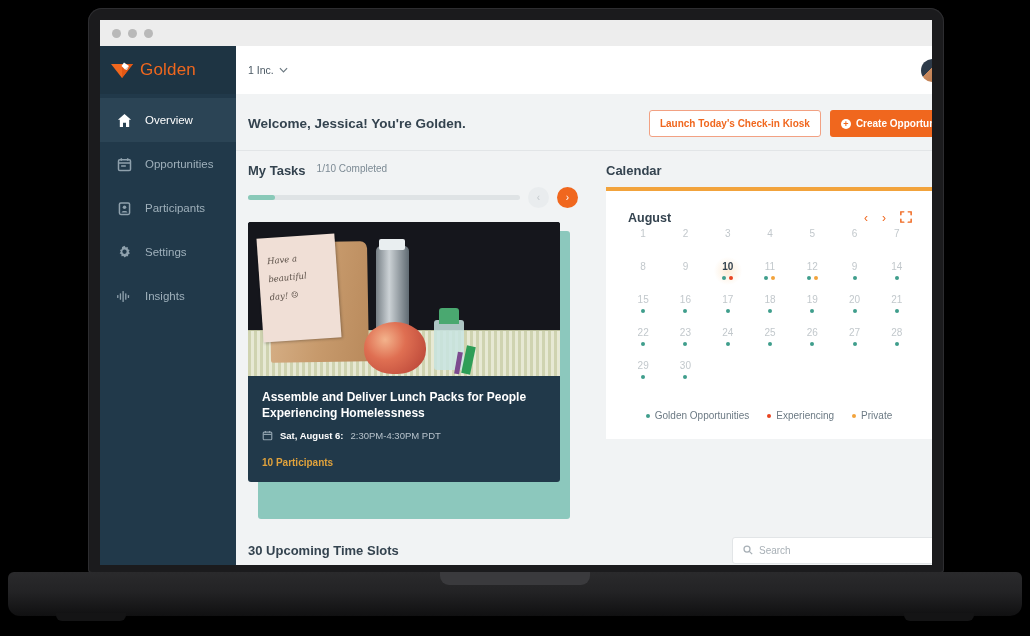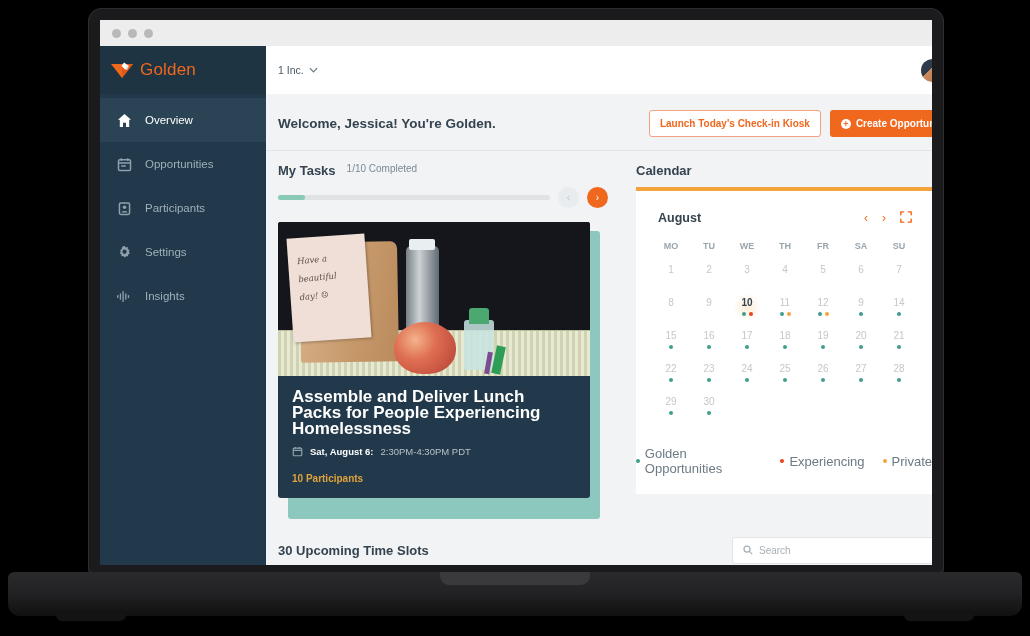--- a/index.html
+++ b/index.html
@@ -44,21 +44,21 @@
   .chrome {
     height: 26px; background: #ededed;
     display: flex; align-items: center; padding-left: 12px; gap: 7px;
   }
   .dot { width: 9px; height: 9px; border-radius: 50%; background: #b9b9b9; }
 
   
   .app { display: flex; height: 519px; }
 
   
-  .sidebar { width: 166px; background: #21394a; flex: none; }
+  .sidebar { width: 136px; background: #21394a; flex: none; }
   .brand {
     height: 48px; display: flex; align-items: center; gap: 7px;
     padding-left: 11px; background: #1e3443;
   }
   .brand-name { color: #f0671e; font-size: 17px; letter-spacing: .2px; }
   .nav { padding-top: 4px; }
   .nav-item {
     height: 44px; display: flex; align-items: center; gap: 13px;
     padding-left: 16px; color: #9fb0bb; font-size: 11.5px;
   }
@@ -155,21 +155,21 @@
   .ph-san { position:absolute; left:186px; bottom:6px; width:30px; height:50px;
     background: rgba(200,228,226,.85); border-radius: 3px; }
   .ph-sancap { position:absolute; left:191px; bottom:52px; width:20px; height:16px;
     background:#4aa870; border-radius:3px 3px 0 0; }
   .ph-green { position:absolute; left:216px; bottom:2px; width:9px; height:28px;
     background:#2e9e57; transform: rotate(12deg); }
   .ph-purple { position:absolute; left:208px; bottom:2px; width:5px; height:22px;
     background:#7c4a8f; transform: rotate(10deg); }
 
   .card-body { padding: 13px 14px 14px; }
-  .card-title { color: #fff; font-size: 17px; font-weight: bold;
+  .card-title { color: #fff; font-size: 12px; font-weight: bold;
     line-height: 16px; }
   .card-when { display:flex; align-items:center; gap:7px; margin-top: 9px; }
   .card-when .d1 { color:#fff; font-size:9.5px; font-weight:bold; }
   .card-when .d2 { color:#b6c2cb; font-size:9.5px; }
   .card-foot { display:flex; align-items:center; justify-content:space-between;
     margin-top: 16px; }
   .parts { color:#e0a23c; font-size:10px; font-weight:bold; }
   .btn-review { background:#f4701f; color:#fff; font-size:10px; font-weight:bold;
     padding:8px 14px; border-radius:2px; }
 
@@ -189,21 +189,21 @@
   .cell.today { position: relative; }
   .cell.today .num { color:#34434f; font-weight:bold; }
   .today-bg { position:absolute; top:-3px; left:50%; transform:translateX(-50%);
     width:28px; height:28px; border-radius:50%;
     background: radial-gradient(circle, rgba(242,163,60,.20) 0%, rgba(242,163,60,0) 72%);
     z-index:0; }
   .dots { display:flex; gap:3px; margin-top:3px; position:relative; z-index:1; }
   .dot-e { width:4px; height:4px; border-radius:50%; }
   .legend { display:flex; align-items:center; justify-content:center; gap:18px;
     padding: 18px 0 18px; }
-  .leg { display:flex; align-items:center; gap:5px; font-size:13px; color:#6c7a84; }
+  .leg { display:flex; align-items:center; gap:5px; font-size:10px; color:#6c7a84; }
 
   
   .bottom { background:#f1f3f4; padding: 14px 0 0 12px; display:flex;
     align-items:center; justify-content:space-between; flex:none; height:44px;}
   .bottom-title { font-size: 13px; font-weight: bold; color:#34434f; }
   .search { display:flex; align-items:center; gap:6px; background:#fff;
     border:1px solid #e2e5e7; border-radius:3px; padding:7px 10px;
     width: 240px; margin-right: -40px; }
   .search span { font-size:10px; color:#a8b0b6; }
 </style>
@@ -386,29 +386,20 @@
                   <span>
                     <svg width="12" height="12" viewBox="0 0 14 14" fill="none" stroke="#f0671e" stroke-width="1.7" stroke-linecap="round">
                       <path d="M1 4.4 L1 1 L4.4 1"></path>
                         <path d="M9.6 1 L13 1 L13 4.4"></path>
                       <path d="M13 9.6 L13 13 L9.6 13"></path>
                         <path d="M4.4 13 L1 13 L1 9.6"></path>
                     </svg>
                   </span>
                 </div>
               </div>
-              <div class="grid" id="dow-row">
-                  <div class="dow">MO</div>
-                  <div class="dow">TU</div>
-                  <div class="dow">WE</div>
-                  <div class="dow">TH</div>
-                  <div class="dow">FR</div>
-                  <div class="dow">SA</div>
-                  <div class="dow">SU</div>
-                </div>
               <div class="grid" id="days-grid" style="padding-top:0">
                   <div class="cell">
                     <div class="num" style="position: relative; z-index: 1;">1</div>
                   </div>
                   <div class="cell">
                     <div class="num" style="position: relative; z-index: 1;">2</div>
                   </div>
                   <div class="cell">
                     <div class="num" style="position: relative; z-index: 1;">3</div>
                   </div>

